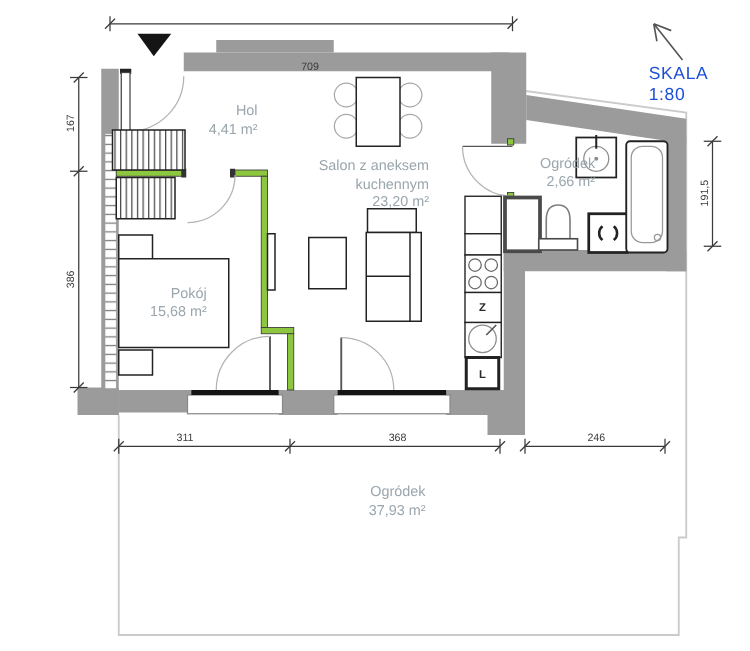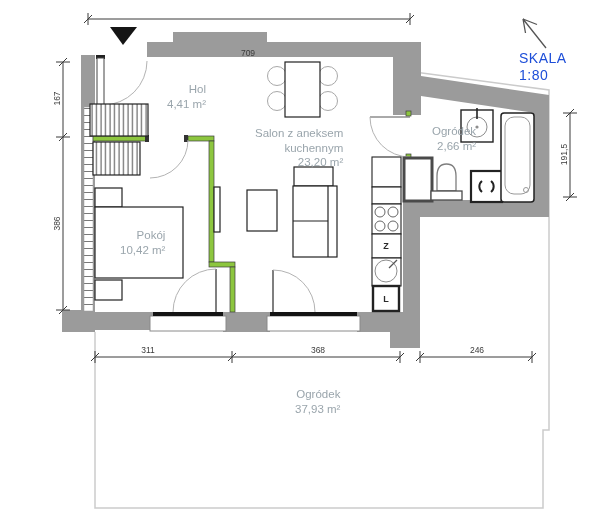--- a/index.html
+++ b/index.html
@@ -222,21 +222,21 @@
 </div>
 
 <div class="lbl" style="left:255px;top:126px;">
   <div>Salon z aneksem</div>
   <div>kuchennym</div>
   <div>23,20 m²</div>
 </div>
 
 <div class="lbl" style="left:120px;top:228px;">
   <div>Pokój</div>
-  <div>10,42 m²</div>
+  <div>15,68 m²</div>
 </div>
 
 <div class="lbl" style="left:432px;top:124px;">
   <div>Ogródek</div>
   <div>2,66 m²</div>
 </div>
 
 <div class="lbl" style="left:295px;top:387px;">
   <div>Ogródek</div>
   <div>37,93 m²</div>

